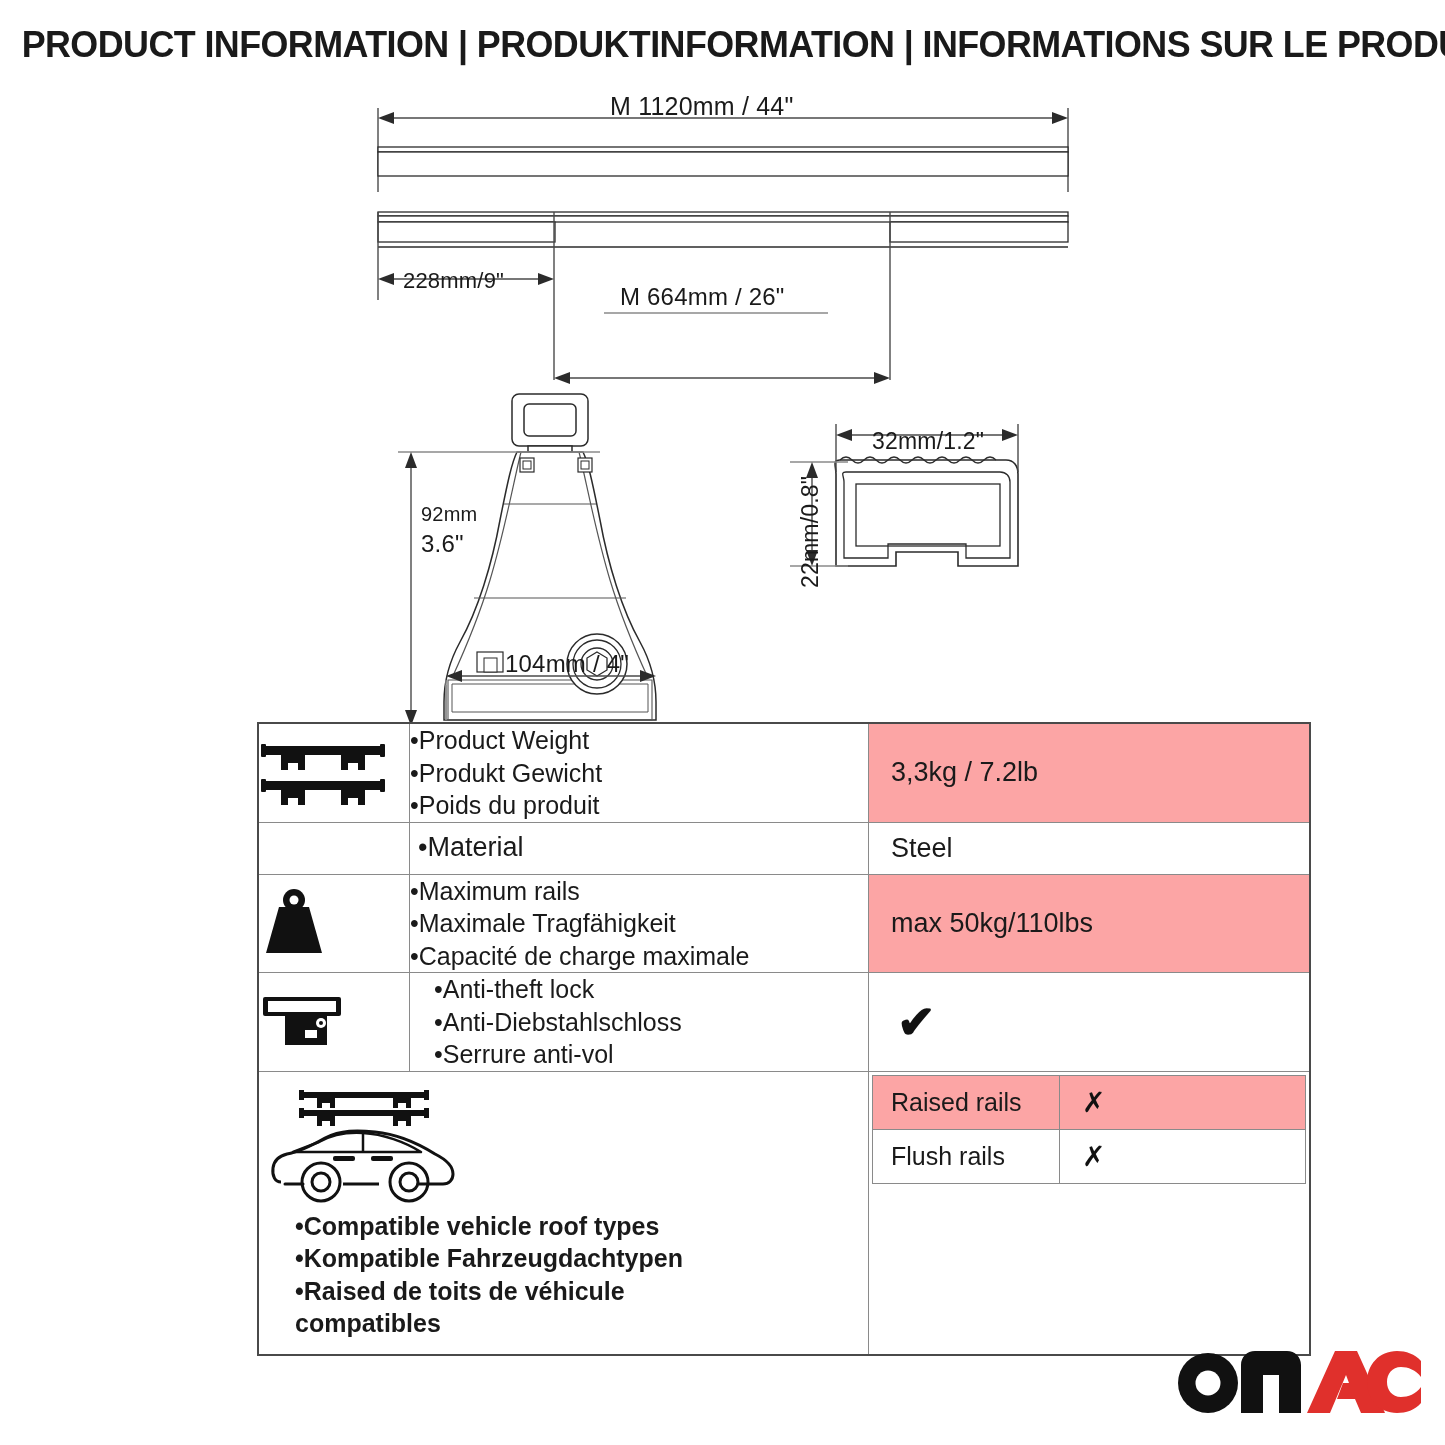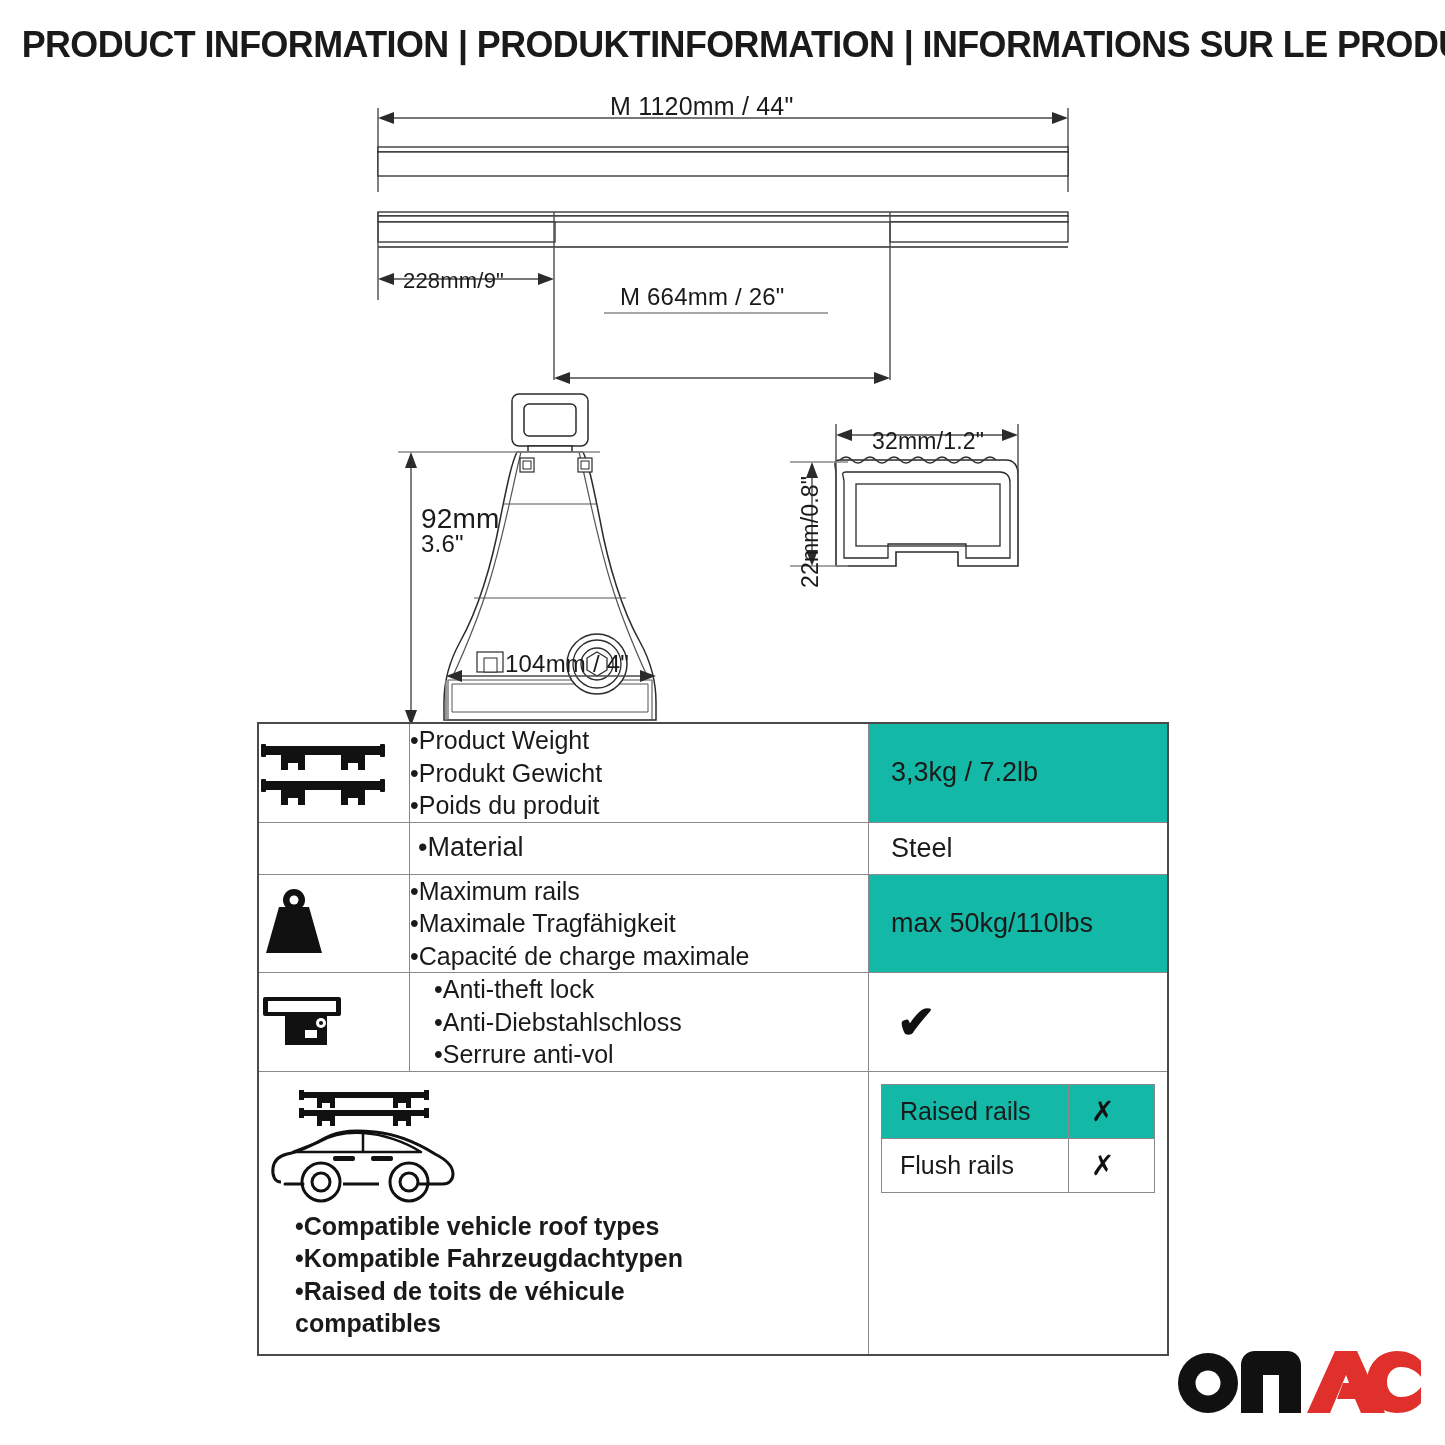--- a/index.html
+++ b/index.html
@@ -38,31 +38,31 @@
     transform:rotate(-90deg);
     transform-origin:left top;
   }
 
   svg{display:block;overflow:visible;}
 
   
   .spec-table{
     position:absolute;
     left:257px;top:722px;
-    width:912px;
+    width:1054px;
     border:2px solid #4a4a4a;
     border-collapse:collapse;
     background:#fff;
   }
   .spec-table td{
     border:1px solid #8a8a8a;
     vertical-align:middle;
     padding:0;
   }
-  .shaded{background:#14b8a6;}
+  .shaded{background:#fca5a5;}
   .cell-pad{padding:10px 16px;}
   .bullets{
     font-size:25px;
     line-height:1.30;
     color:#1a1a1a;
     white-space:nowrap;
   }
   .bullets div{white-space:nowrap;}
   .value{
     font-size:27px;
@@ -251,21 +251,21 @@
       <polygon points="812,486 806,470 818,470" fill="#2b2b2b" stroke="none"></polygon>
     </g>
   </svg>
 
   <div class="dimlabel" style="left:610px;top:92px;font-size:25px;">M   1120mm / 44"</div>
 
   <div class="dimlabel" style="left:403px;top:268px;font-size:22px;">228mm/9"</div>
 
   <div class="dimlabel" style="left:620px;top:283px;font-size:24px;">M   664mm / 26"</div>
 
-  <div class="dimlabel" style="left:421px;top:503px;font-size:28px;">92mm</div>
+  <div class="dimlabel" style="left:421px;top:503px;font-size:20px;">92mm</div>
   <div class="dimlabel" style="left:421px;top:530px;font-size:24px;">3.6"</div>
 
   <div class="dimlabel" style="left:505px;top:650px;font-size:24px;">104mm / 4"</div>
 
   <div class="dimlabel" style="left:872px;top:428px;font-size:23px;">32mm/1.2"</div>
 
   <div class="dimlabel vert" style="left:797px;top:588px;font-size:23px;">22mm/0.8"</div>
 
   <table class="spec-table">
 
@@ -389,21 +389,21 @@
             </g>
           </svg>
         </div>
         <div class="compat-text bullets">
           <div>•Compatible vehicle roof types</div>
           <div>•Kompatible Fahrzeugdachtypen</div>
           <div>•Raised de toits de véhicule</div>
           <div>compatibles</div>
         </div>
       </td>
-      <td colspan="2" style="padding:12px;vertical-align:top;">
+      <td colspan="2" style="padding:3px;vertical-align:top;">
         <table class="inner-tbl">
           <tbody>
                 <tr class="shaded">
             <td>
               <div class="roof-label">Raised rails</div>
             </td>
             <td>
               <div class="mark">✗</div>
             </td>
           </tr>

